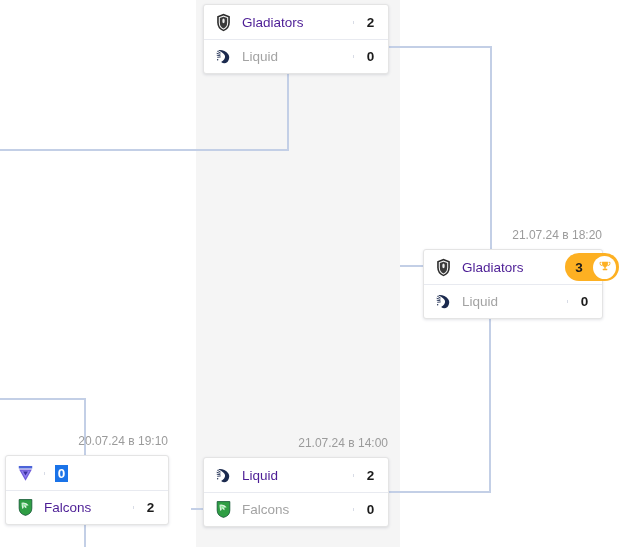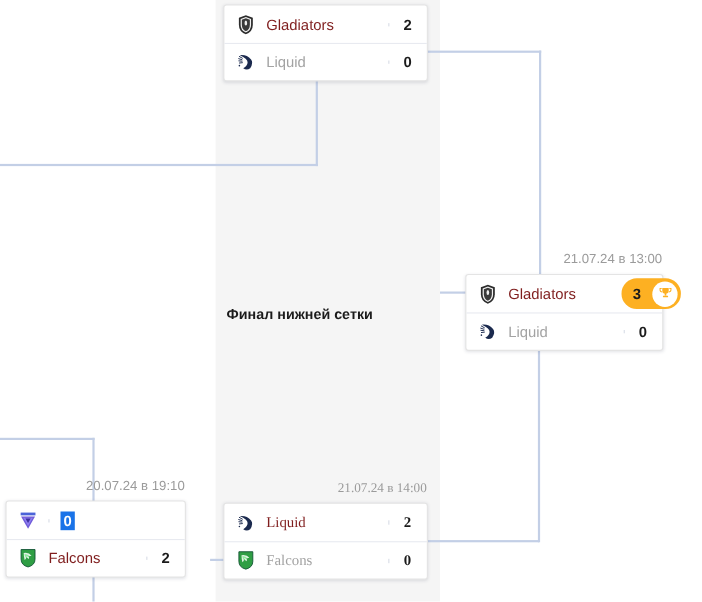--- a/index.html
+++ b/index.html
@@ -75,21 +75,21 @@
     flex: 0 0 auto;
     width: 19px;
     height: 19px;
     margin-left: 10px;
     margin-right: 9px;
     display: block;
   }
   .team-name {
     flex: 1 1 auto;
     font-size: 13.5px;
-    color: #7f1d1d;
+    color: #4c1d95;
     white-space: nowrap;
     overflow: hidden;
   }
   .team-name.loser { color: #a3a3a3; }
   .team-name.selected {
     background: #1a73e8;
     color: #ffffff;
     padding: 1px 2px;
     margin-left: -2px;
   }
@@ -141,21 +141,21 @@
     border-radius: 50%;
     background: #ffffff;
     display: flex;
     align-items: center;
     justify-content: center;
   }
 
   
   #match-ub-final   { left: 203px; top: 4px;   width: 186px; }
   #match-lb-final   { left: 423px; top: 249px; width: 180px; }
-  #match-lb-semi    { left: 203px; top: 457px; width: 186px; font-family: Liberation Serif, serif; }
+  #match-lb-semi    { left: 203px; top: 457px; width: 186px; }
   #match-lb-semi2   { left: 5px;   top: 455px; width: 164px; }
 </style>
 </head>
 <body>
 
 <div id="bracket-root">
 
   <div class="round-column" id="col-lb-final"></div>
 
   <div class="conn h" style="left:0px;  top:149px; width:289px;"></div>
@@ -166,21 +166,20 @@
   <div class="conn h" style="left:400px; top:265px; width:24px;"></div>
 
   <div class="conn h" style="left:389px; top:491px; width:101px;"></div>
   <div class="conn v" style="left:489px; top:299px; height:194px;"></div>
   <div class="conn h" style="left:489px; top:298px; width:14px;"></div>
 
   <div class="conn v" style="left:84px;  top:398px; height:149px;"></div>
   <div class="conn h" style="left:0px;   top:398px; width:86px;"></div>
   <div class="conn h" style="left:191px; top:508px; width:14px;"></div>
 
-  <div class="round-label" id="label-lb-final">Финал нижней сетки</div>
 
   <div class="match" id="match-ub-final">
     <div class="match-row">
       <svg class="team-logo" viewBox="0 0 24 24">
         <path d="M12 1 L20 4 L20 12 Q20 20 12 23 Q4 20 4 12 L4 4 Z" fill="#2b2b2b"></path>
         <path d="M12 3.2 L18 5.4 L18 12 Q18 18.6 12 21 Q6 18.6 6 12 L6 5.4 Z" fill="#f2f2f2"></path>
         <path d="M12 4.6 L16.6 6.4 L16.6 12 Q16.6 17.6 12 19.6 Q7.4 17.6 7.4 12 L7.4 6.4 Z" fill="#3a3a3a"></path>
         <ellipse cx="12" cy="10" rx="1.5" ry="3" fill="#eeeeee"></ellipse>
       </svg>
       <span class="team-name">Gladiators</span>
@@ -197,21 +196,21 @@
       </svg>
       <span class="team-name loser">Liquid</span>
       <div class="score">
         <span class="score-divider"></span>
         <span class="val">0</span>
       </div>
     </div>
   </div>
 
   <div class="match" id="match-lb-final">
-    <div class="match-time">21.07.24 в 13:00</div>
+    <div class="match-time">21.07.24 в 18:20</div>
     <div class="match-row">
       <svg class="team-logo" viewBox="0 0 24 24">
         <path d="M12 1 L20 4 L20 12 Q20 20 12 23 Q4 20 4 12 L4 4 Z" fill="#2b2b2b"></path>
         <path d="M12 3.2 L18 5.4 L18 12 Q18 18.6 12 21 Q6 18.6 6 12 L6 5.4 Z" fill="#f2f2f2"></path>
         <path d="M12 4.6 L16.6 6.4 L16.6 12 Q16.6 17.6 12 19.6 Q7.4 17.6 7.4 12 L7.4 6.4 Z" fill="#3a3a3a"></path>
         <ellipse cx="12" cy="10" rx="1.5" ry="3" fill="#eeeeee"></ellipse>
       </svg>
       <span class="team-name">Gladiators</span>
       <div class="score">
         <span class="score-divider"></span>

